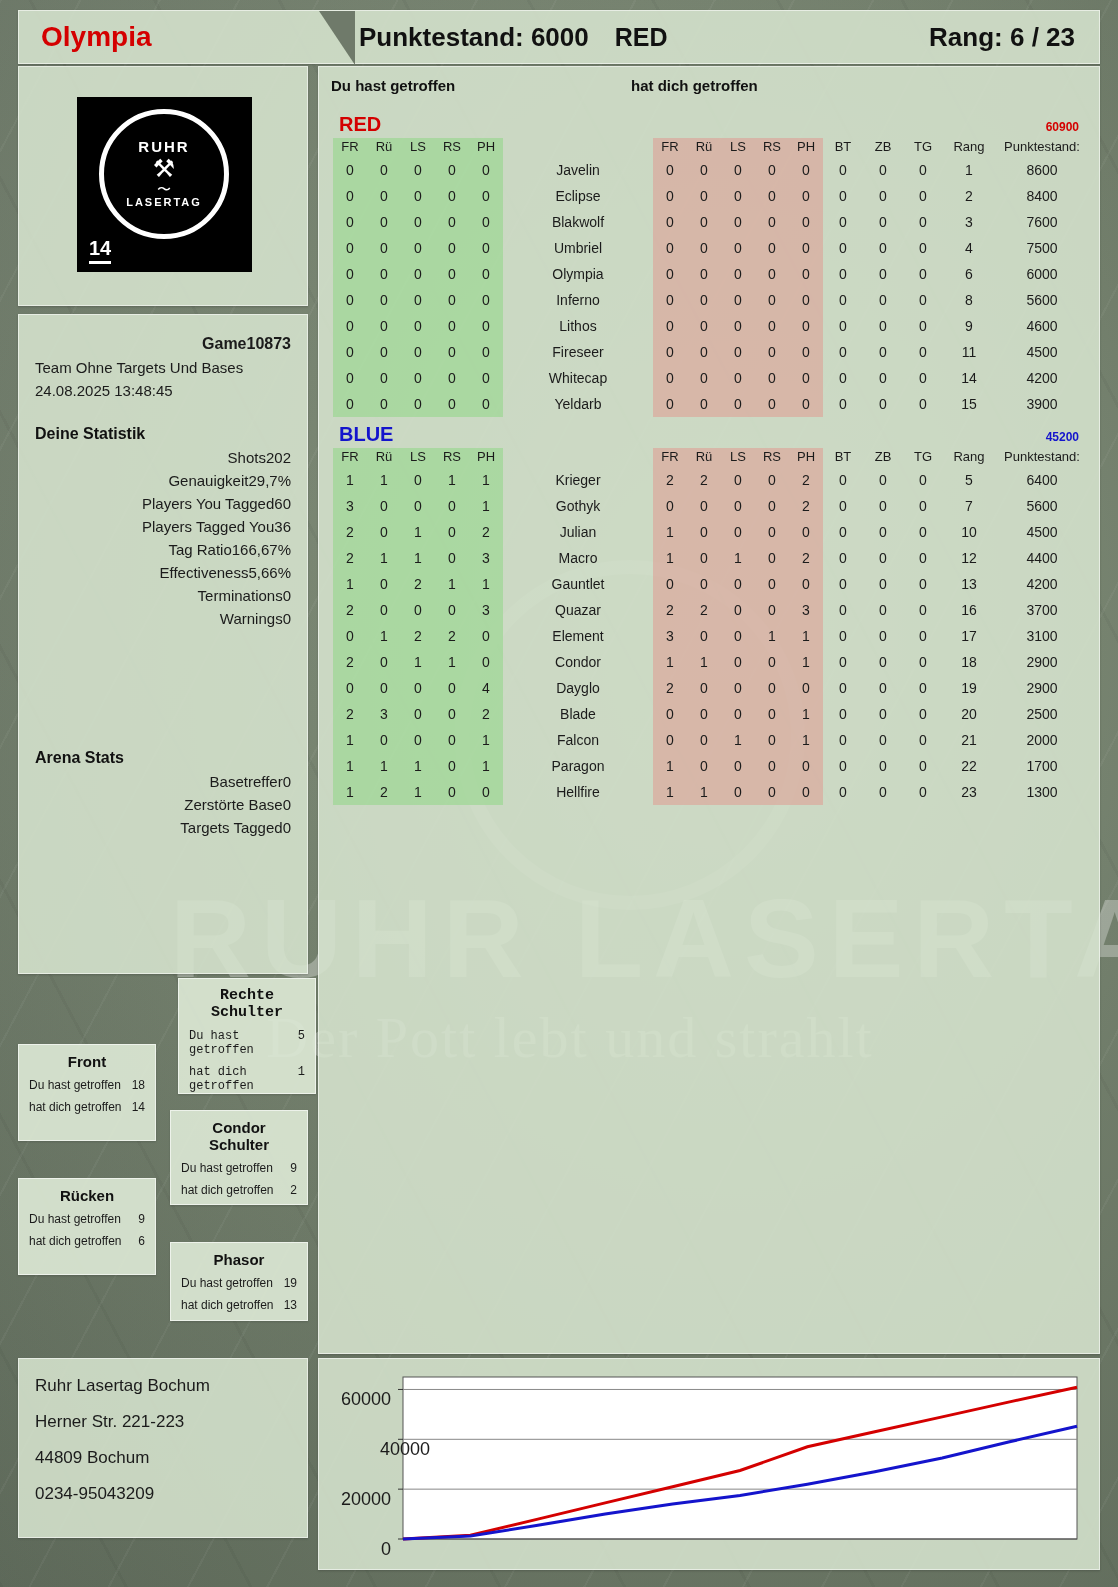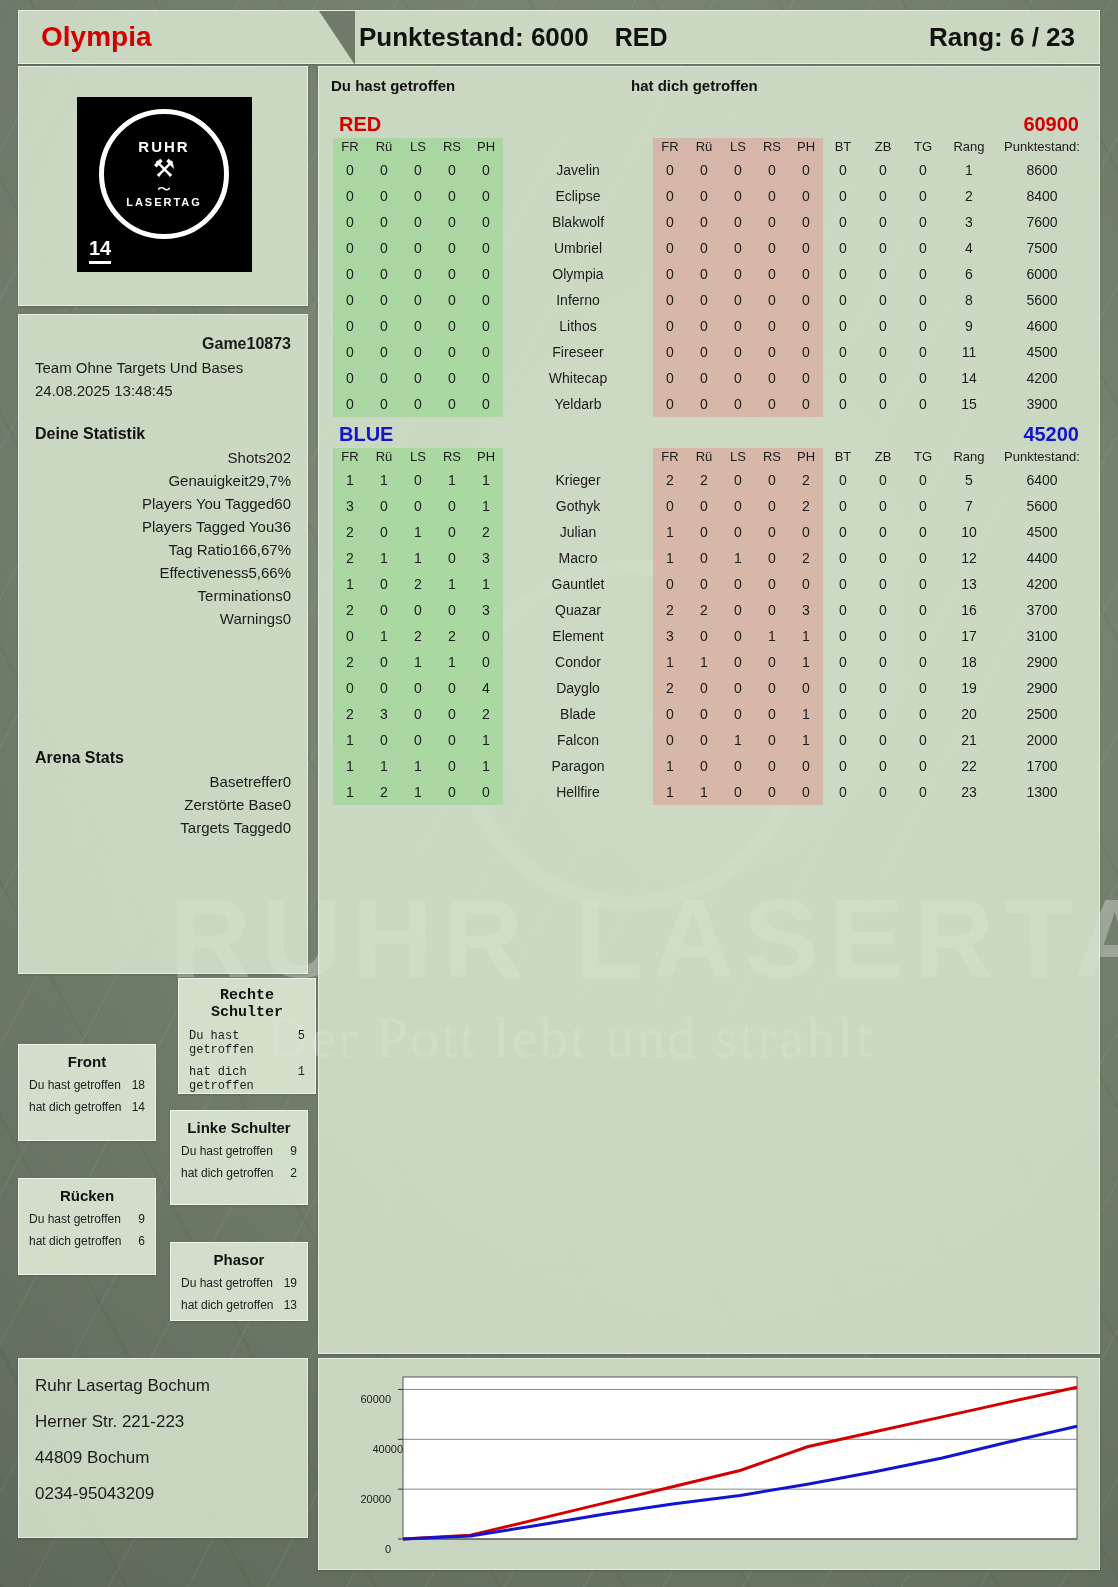--- a/index.html
+++ b/index.html
@@ -132,37 +132,37 @@
 
   
   #board { left:318px; top:66px; width:782px; height:1288px; }
   .board-inner { position:relative; padding:12px 14px 0; }
   .col-head { font-size:15px; font-weight:bold; color:#111; position:absolute; }
   #ch-you { left:12px; top:10px; }
   #ch-them { left:312px; top:10px; }
 
   .team-head { display:flex; justify-content:space-between; align-items:baseline; padding:6px 6px 2px; }
   .team-head .name { font-size:20px; font-weight:bold; }
-  .team-head .pts { font-size:20px; font-weight:bold; }
+  .team-head .pts { font-size:12px; font-weight:bold; }
 
   table.stats { border-collapse:collapse; width:100%; table-layout:fixed; }
   table.stats th { font-size:13px; font-weight:normal; color:#1b1b1b; padding:1px 0 3px; text-align:center; }
   table.stats td { font-size:14px; color:#1b1b1b; padding:2px 0; text-align:center; height:26px; }
   .c-green { background:rgba(150,215,140,0.62); }
   .c-red { background:rgba(222,160,150,0.60); }
   td.name-cell { text-align:right; padding-right:22px; font-size:15px; background:transparent; }
   th.name-cell { background:transparent; }
   td.plain-cell, th.plain-cell { background:transparent; }
   th.pts-head { text-align:right; padding-right:8px; font-size:13px; }
   td.pts-cell { text-align:right; padding-right:8px; font-size:14px; }
 
   
   #chart-panel { left:318px; top:1358px; width:782px; height:212px; padding:10px 12px; }
   .chart-wrap { position:relative; width:100%; height:100%; }
-  .yl { position:absolute; right:0; font-size:11px; color:#1b1b1b; text-align:left; transform:translateY(-50%); }
+  .yl { position:absolute; right:0; font-size:18px; color:#1b1b1b; text-align:left; transform:translateY(-50%); }
 </style>
 </head>
 <body>
 
 <div class="bg"></div>
 <div class="wm-circle"></div>
 <div class="watermark">
   <span>RUHR</span>
   <span>LASERTAG</span>
   <span class="sub">Der Pott lebt und strahlt</span>
@@ -265,21 +265,21 @@
     <div class="zrow">
       <span>Du hast getroffen</span>
       <span>18</span>
     </div>
     <div class="zrow">
       <span>hat dich getroffen</span>
       <span>14</span>
     </div>
   </div>
 <div class="zone" id="zone-ls">
-    <h4>Linke Schulter</h4>
+    <h4>Condor Schulter</h4>
     <div class="zrow">
       <span>Du hast getroffen</span>
       <span>9</span>
     </div>
     <div class="zrow">
       <span>hat dich getroffen</span>
       <span>2</span>
     </div>
   </div>
 <div class="zone" id="zone-back">
@@ -824,21 +824,21 @@
               <td class="plain-cell">23</td>
               <td class="pts-cell plain-cell">1300</td>
             </tr>
           </tbody>
         </table>
       </div>
   </div>
 </div>
 
 <div class="panel" id="chart-panel">
-  <div class="chart-wrap" id="chart-wrap"><div class="yl" style="top: 180px; right: 696px;">0</div><div class="yl" style="top: 130.154px; right: 696px;">20000</div><div class="yl" style="top: 80.3077px; right: 684px;">40000</div><div class="yl" style="top: 30.4615px; right: 696px;">60000</div><svg width="756" height="192">
+  <div class="chart-wrap" id="chart-wrap"><div class="yl" style="top: 180px; right: 696px;">0</div><div class="yl" style="top: 130.154px; right: 696px;">20000</div><div class="yl" style="top: 80.3077px; right: 657px;">40000</div><div class="yl" style="top: 30.4615px; right: 696px;">60000</div><svg width="756" height="192">
         <rect x="72" y="8" width="674" height="162" fill="#ffffff" stroke="#555"></rect>
         <line x1="72" x2="746" y1="170" y2="170" stroke="#555" stroke-width="1"></line>
         <line x1="67" x2="72" y1="170" y2="170" stroke="#333"></line>
         <line x1="72" x2="746" y1="120.15384615384616" y2="120.15384615384616" stroke="#888" stroke-width="1"></line>
         <line x1="67" x2="72" y1="120.15384615384616" y2="120.15384615384616" stroke="#333"></line>
         <line x1="72" x2="746" y1="70.3076923076923" y2="70.3076923076923" stroke="#888" stroke-width="1"></line>
         <line x1="67" x2="72" y1="70.3076923076923" y2="70.3076923076923" stroke="#333"></line>
         <line x1="72" x2="746" y1="20.461538461538453" y2="20.461538461538453" stroke="#888" stroke-width="1"></line>
         <line x1="67" x2="72" y1="20.461538461538453" y2="20.461538461538453" stroke="#333"></line>
         <polyline points="72.0,170.0 139.4,166.3 206.8,150.1 274.2,133.9 341.6,117.7 409.0,101.5 476.4,77.8 543.8,62.8 611.2,47.9 678.6,32.9 746.0,18.2" fill="none" stroke="#d40000" stroke-width="3"></polyline>

